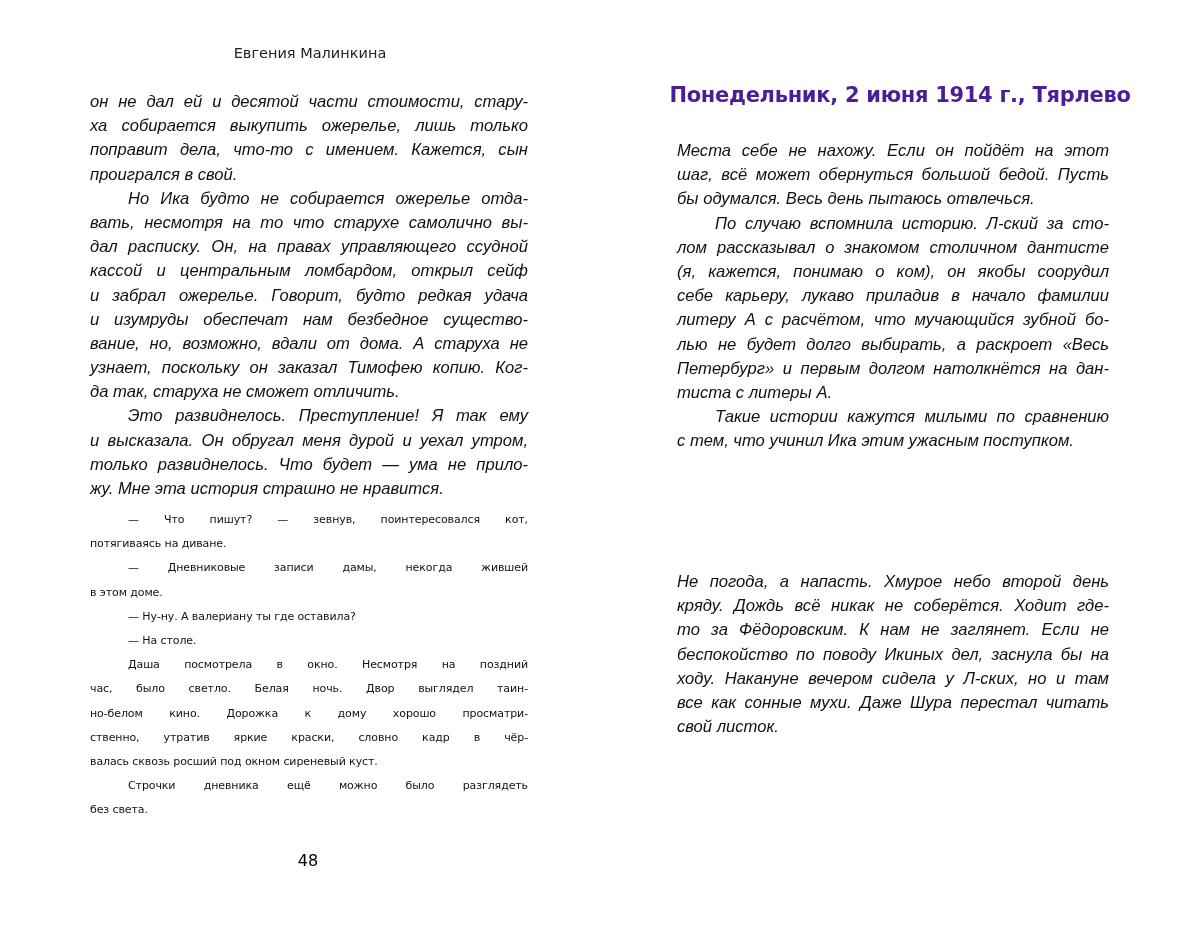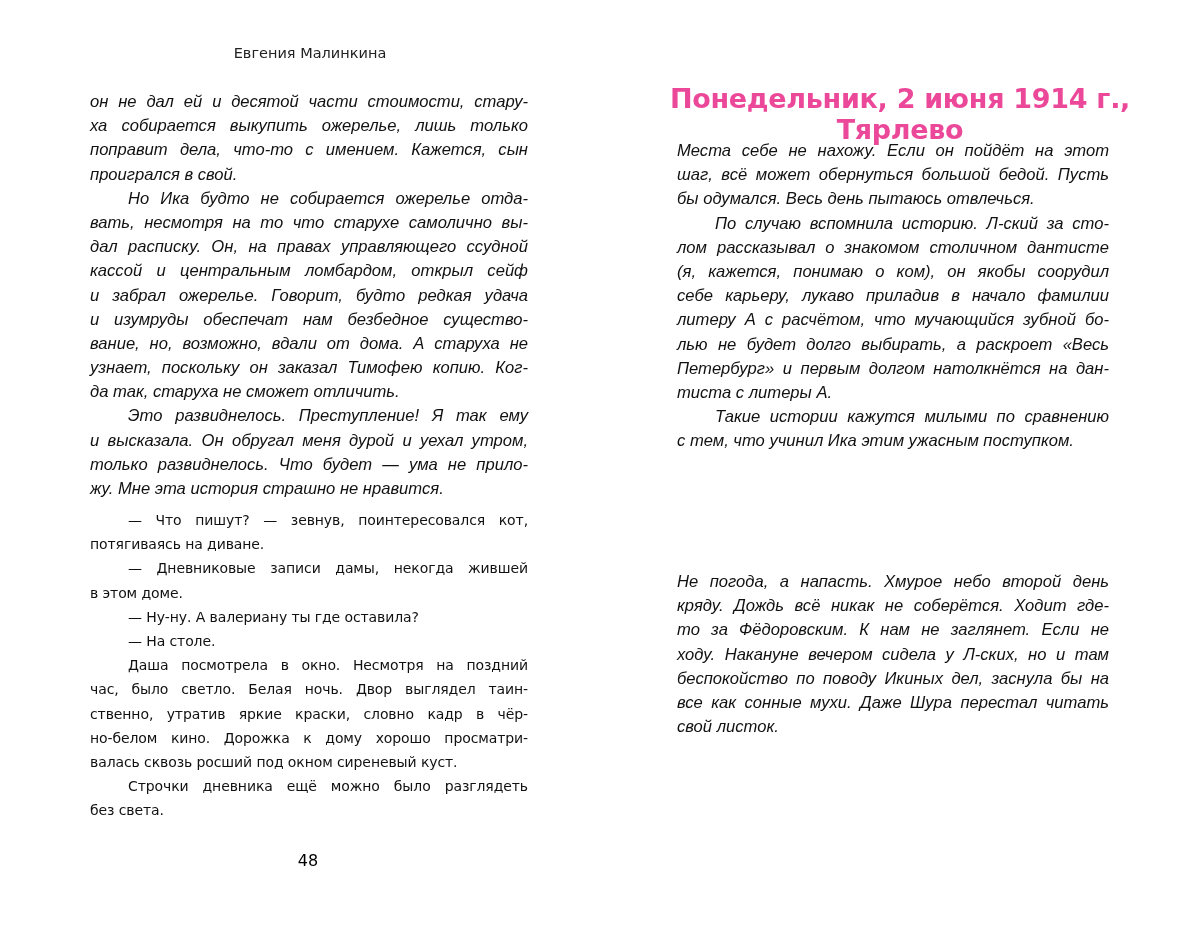--- a/index.html
+++ b/index.html
@@ -16,26 +16,26 @@
     font-family: "DejaVu Sans", sans-serif; font-size: 16px; color: #000000;
   }
   .block { position: absolute; }
   .line {
     display: block; height: 24.2px; line-height: 24.2px; white-space: nowrap;
     text-align: justify; text-align-last: justify;
   }
   .line.last { text-align-last: left; }
   .line.indent { padding-left: 38px; }
   .italic { font-family: "Liberation Sans", sans-serif; font-style: italic; font-size: 16.6px; }
-  .roman  { font-family: "DejaVu Sans", sans-serif; font-size: 14px; letter-spacing: -0.1px; }
+  .roman  { font-family: "DejaVu Sans", sans-serif; font-size: 11px; letter-spacing: -0.1px; }
   .left-col  { left: 90px; width: 438px; }
   .right-col { left: 77px; width: 432px; }
   .heading {
     position: absolute; left: 40px; width: 520px; text-align: center;
-    font-family: "DejaVu Sans", sans-serif; font-weight: bold; font-size: 27px; color: #ec4899;
+    font-family: "DejaVu Sans", sans-serif; font-weight: bold; font-size: 21px; color: #4c1d95;
     letter-spacing: -0.3px;
   }
 </style>
 </head>
 <body>
 
 <div class="page page-left">
   <div class="running-head">Евгения Малинкина</div>
 
   <div class="block left-col italic" style="top:90px;">
@@ -60,22 +60,22 @@
 
   <div class="block left-col roman" style="top:508px;">
       <span class="line indent">— Что пишут? — зевнув, поинтересовался кот,</span>
       <span class="line last">потягиваясь на диване.</span>
       <span class="line indent">— Дневниковые записи дамы, некогда жившей</span>
       <span class="line last">в этом доме.</span>
       <span class="line indent last">— Ну-ну. А валериану ты где оставила?</span>
       <span class="line indent last">— На столе.</span>
       <span class="line indent">Даша посмотрела в окно. Несмотря на поздний</span>
       <span class="line">час, было светло. Белая ночь. Двор выглядел таин-</span>
+      <span class="line">но-белом кино. Дорожка к дому хорошо просматри-</span>
       <span class="line">ственно, утратив яркие краски, словно кадр в чёр-</span>
-      <span class="line">но-белом кино. Дорожка к дому хорошо просматри-</span>
       <span class="line last">валась сквозь росший под окном сиреневый куст.</span>
       <span class="line indent">Строчки дневника ещё можно было разглядеть</span>
       <span class="line last">без света.</span>
     </div>
 
   <div class="folio">48</div>
 </div>
 
 <div class="page page-right">
   <div class="heading" style="top:83px;">Понедельник, 2 июня 1914 г., Тярлево</div>
@@ -92,18 +92,18 @@
       <span class="line">Петербург» и первым долгом натолкнётся на дан-</span>
       <span class="line last">тиста с литеры А.</span>
       <span class="line indent">Такие истории кажутся милыми по сравнению</span>
       <span class="line last">с тем, что учинил Ика этим ужасным поступком.</span>
     </div>
 
   <div class="block right-col italic" style="top:570px;">
       <span class="line">Не погода, а напасть. Хмурое небо второй день</span>
       <span class="line">кряду. Дождь всё никак не соберётся. Ходит где-</span>
       <span class="line">то за Фёдоровским. К нам не заглянет. Если не</span>
+      <span class="line">беспокойство по поводу Икиных дел, заснула бы на</span>
       <span class="line">ходу. Накануне вечером сидела у Л-ских, но и там</span>
-      <span class="line">беспокойство по поводу Икиных дел, заснула бы на</span>
       <span class="line">все как сонные мухи. Даже Шура перестал читать</span>
       <span class="line last">свой листок.</span>
     </div>
 </div>
 
 </body></html>

